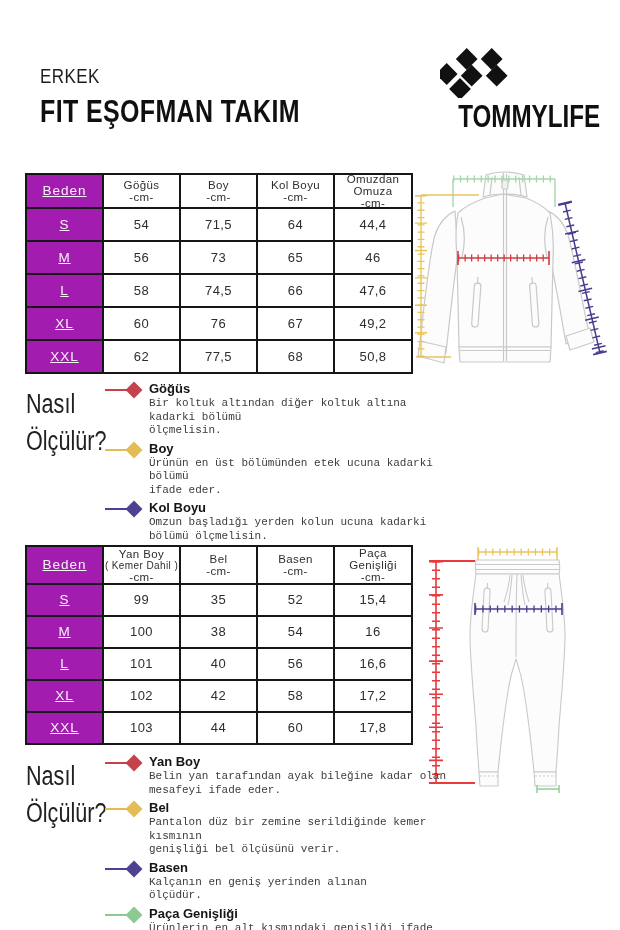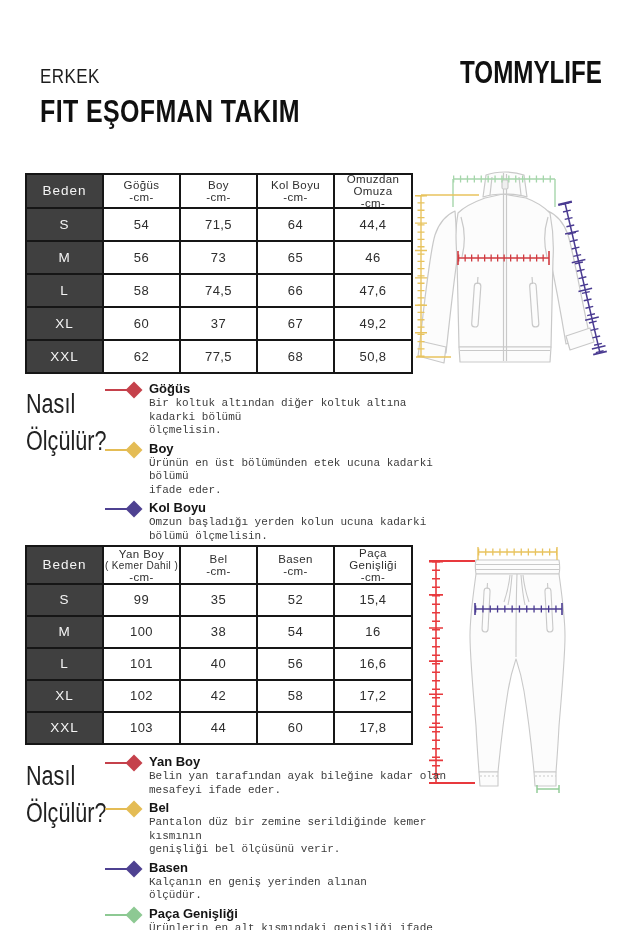--- a/index.html
+++ b/index.html
@@ -6,31 +6,31 @@
   body{
     width:620px;height:930px;position:relative;background:#ffffff;
     font-family:"Liberation Sans", sans-serif;color:#262626;overflow:hidden;
   }
   
   .hdr-titles{position:absolute;left:28px;top:64px;margin-left:12px;}
   .hdr-cat{font-size:20px;font-weight:400;color:#1d1d1d;letter-spacing:.5px;
     transform:scaleX(.85);transform-origin:left top;line-height:24px;}
   .hdr-title{font-size:32px;font-weight:700;color:#101010;letter-spacing:.5px;
     transform:scaleX(.78);transform-origin:left top;line-height:38px;margin-top:4px;white-space:nowrap;}
-  .logo{position:absolute;left:440px;top:46px;width:165px;display:flex;align-items:center;}
+  .logo{position:absolute;left:440px;top:46px;width:165px;display:flex;flex-direction:column;}
   .logo-text{font-size:31px;font-weight:700;color:#101010;line-height:34px;
     transform:scaleX(.78);transform-origin:center top;white-space:nowrap;margin-top:2px;}
   
   .tbl{position:absolute;background:#161616;padding:2px;display:grid;
        grid-template-columns:75px 75px 75px 75px 76px;gap:2px;}
   .tbl-jacket{left:25px;top:173px;grid-template-rows:32px repeat(5,31px);}
   .tbl-pants{left:25px;top:545px;grid-template-rows:36px repeat(5,30px);}
   .cell{background:#ffffff;display:flex;flex-direction:column;align-items:center;justify-content:center;
         font-size:13px;letter-spacing:.4px;color:#2e2e2e;text-align:center;line-height:12px;}
-  .cell.dark{background:#404040;color:#f5f5f5;}
+  .cell.dark{background:#a21caf;color:#f5f5f5;text-decoration:underline;}
   .hc .hl{font-size:11.5px;line-height:12px;}
   .hc .hs{font-size:10px;line-height:11px;white-space:nowrap;}
   .hc .hs:empty{display:none;}
   .hc .hu{font-size:11.5px;line-height:12px;}
   .size-head{font-size:13.5px;letter-spacing:1px;}
   .size-lbl{font-size:13.5px;letter-spacing:1px;}
   
   .fig{position:absolute;}
   .fig-jacket{left:413px;top:157px;}
   .fig-pants{left:420px;top:541px;}
@@ -102,21 +102,21 @@
   <div class="cell">46</div>
 
   <div class="cell dark size-lbl">L</div>
   <div class="cell">58</div>
   <div class="cell">74,5</div>
   <div class="cell">66</div>
   <div class="cell">47,6</div>
 
   <div class="cell dark size-lbl">XL</div>
   <div class="cell">60</div>
-  <div class="cell">37</div>
+  <div class="cell">76</div>
   <div class="cell">67</div>
   <div class="cell">49,2</div>
 
   <div class="cell dark size-lbl">XXL</div>
   <div class="cell">62</div>
   <div class="cell">77,5</div>
   <div class="cell">68</div>
   <div class="cell">50,8</div>
 </div>
 

